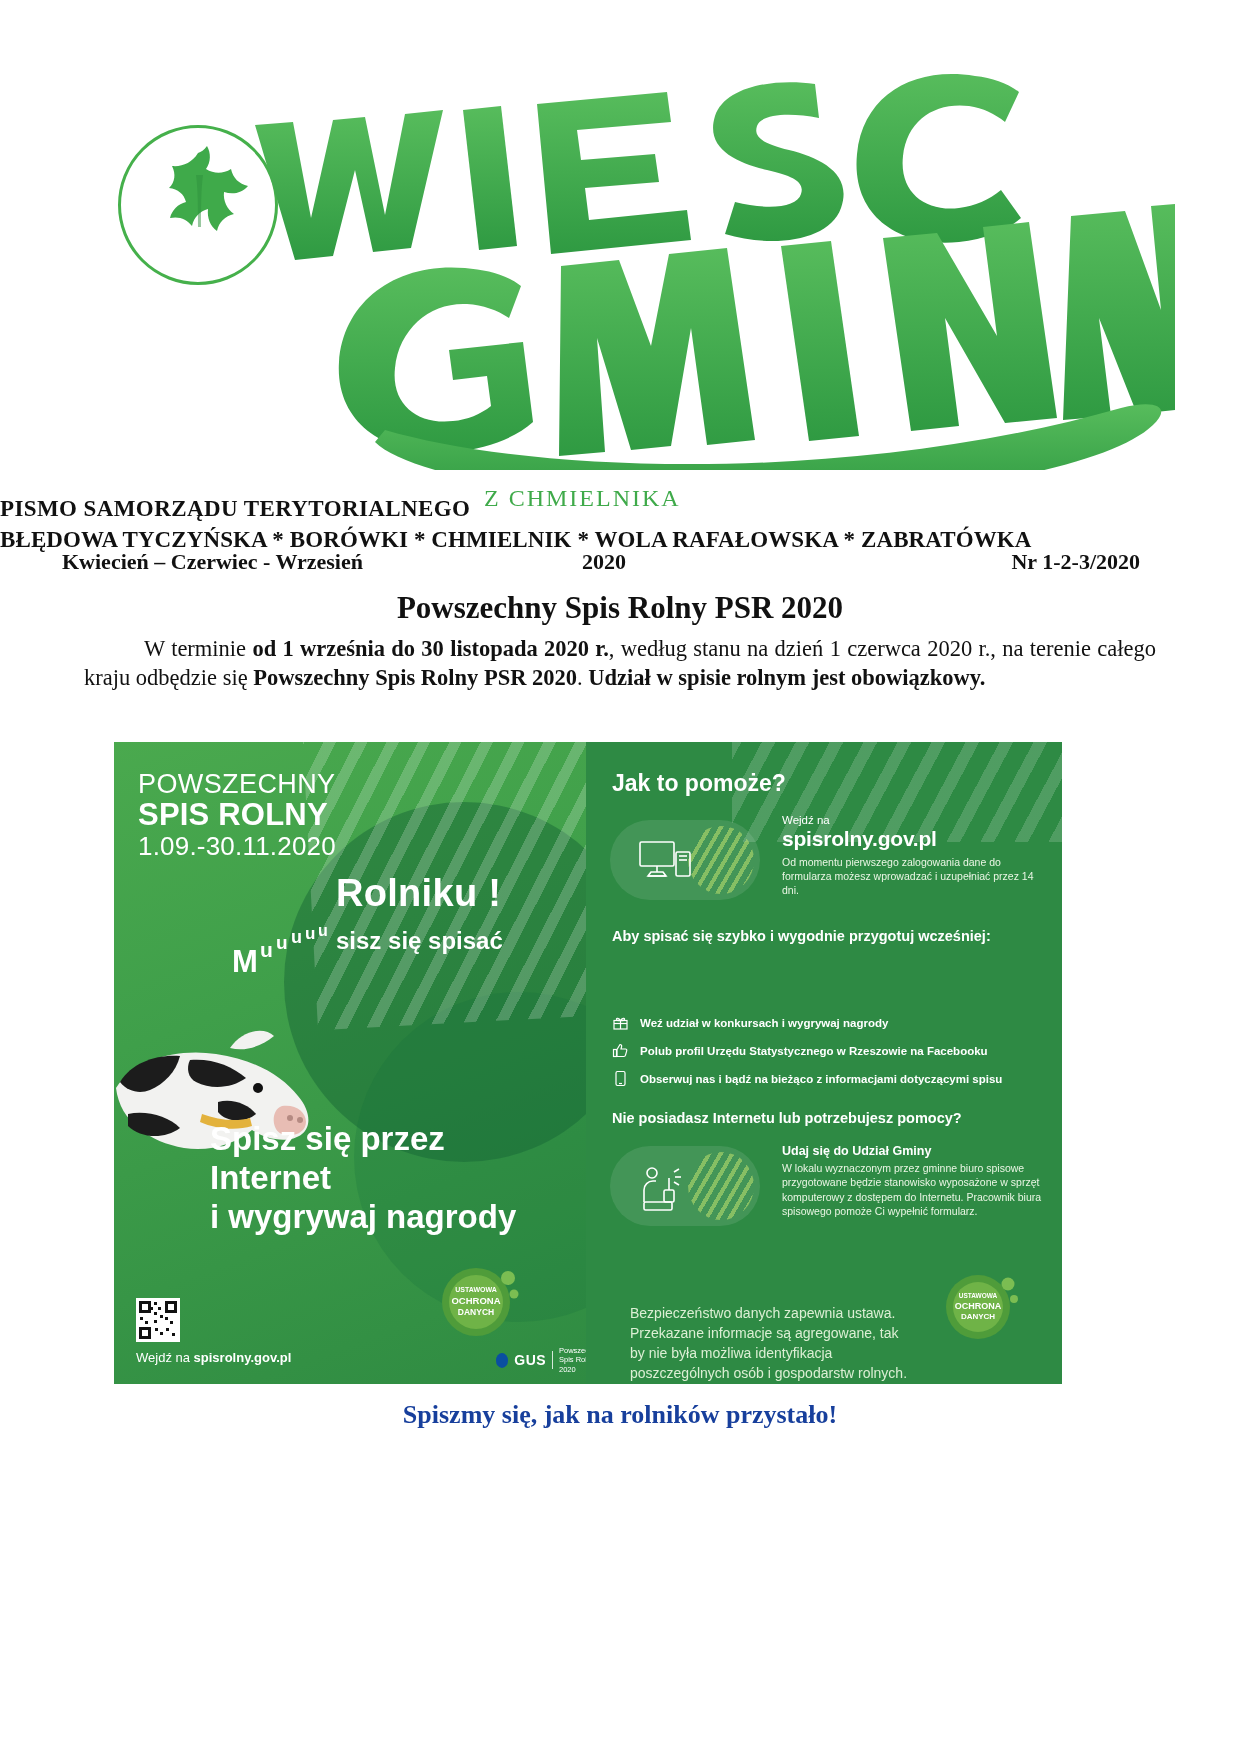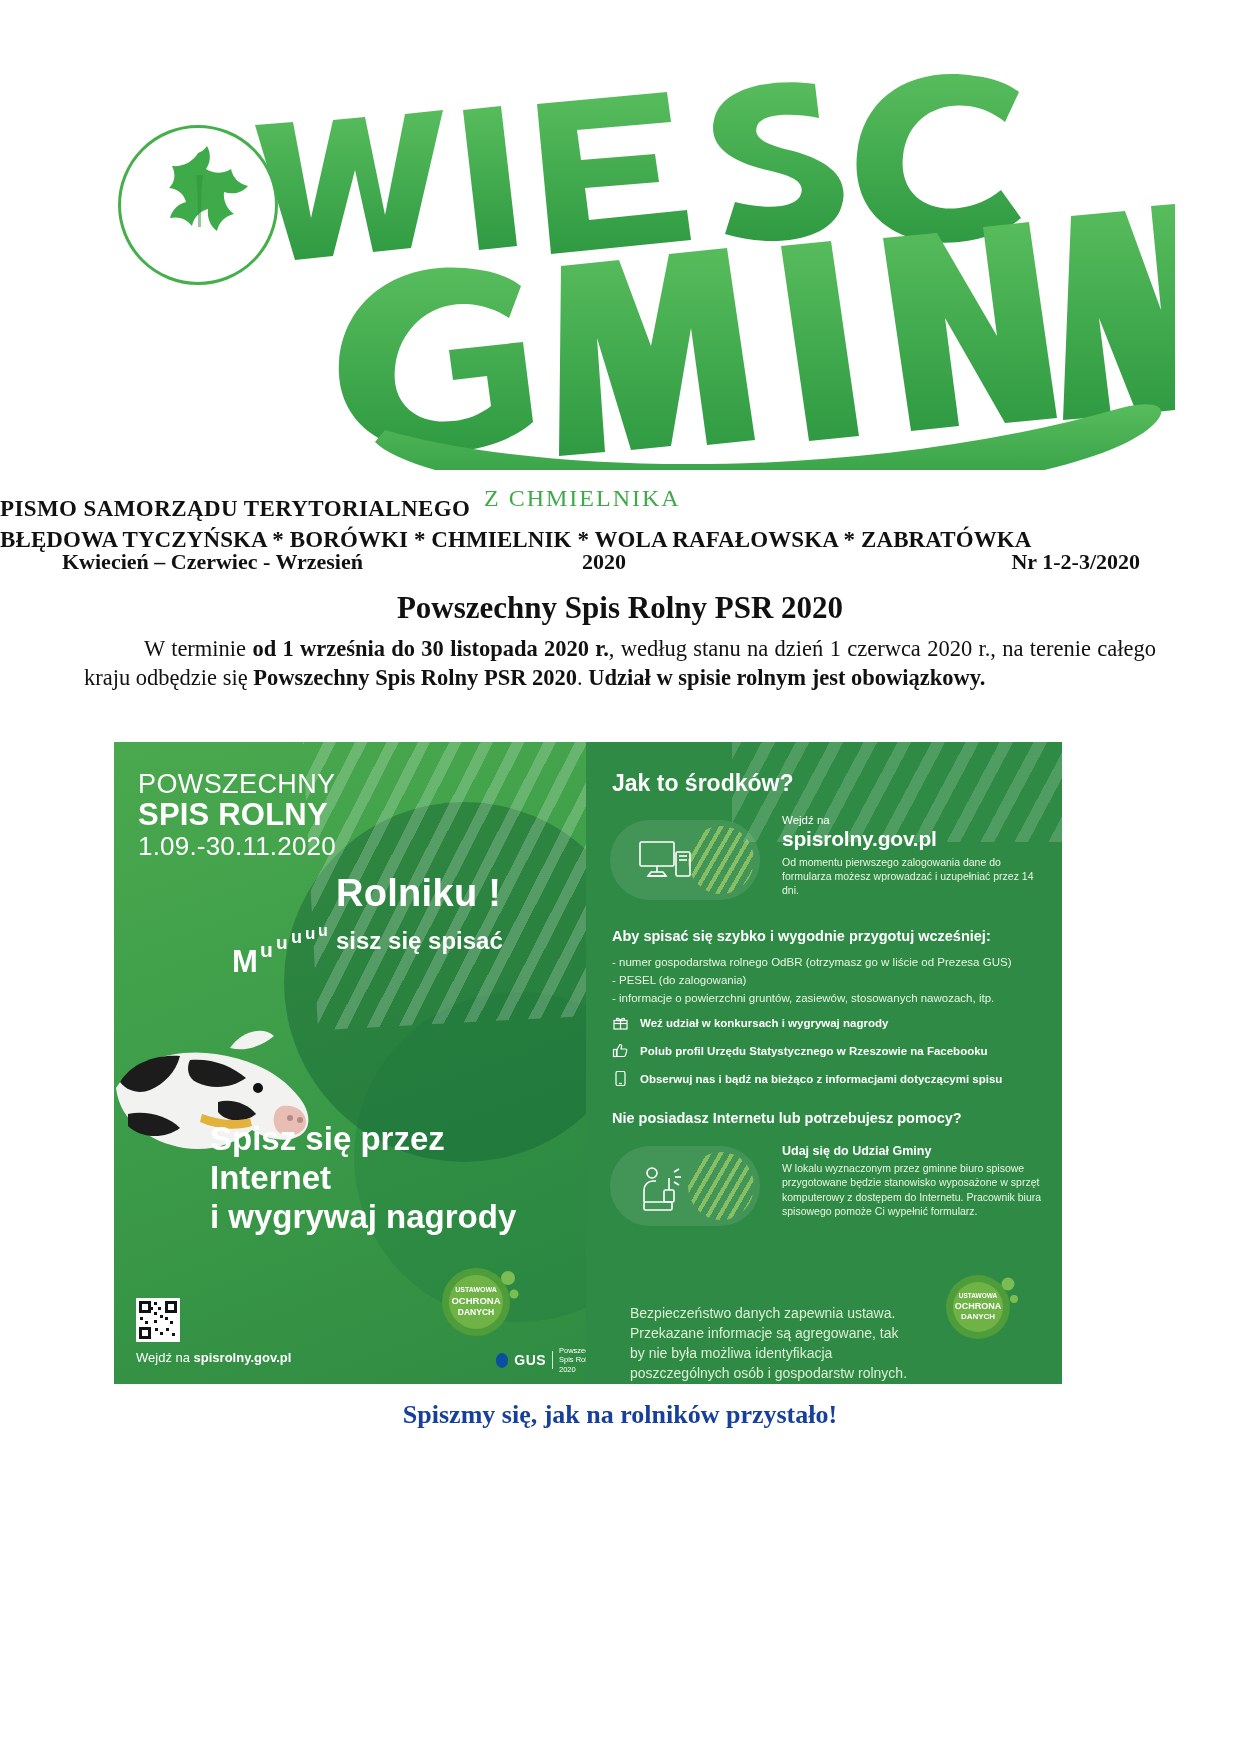--- a/index.html
+++ b/index.html
@@ -278,21 +278,21 @@
         <span class="sep"></span>
         <span class="sub">
           <div>Powszechny</div>
           <div>Spis Rolny 2020</div>
         </span>
       </div>
     </div>
 
     <div class="poster-r">
       <div class="pr-topstripes"></div>
-      <div class="pr-title">Jak to środków?</div>
+      <div class="pr-title">Jak to pomoże?</div>
 
       <div class="pr-band1">
         <div class="pr-pill">
           <div class="hatch"></div>
           <div class="pr-mon">
             <svg width="58" height="48" viewBox="0 0 58 48" fill="none" stroke="#ffffff" stroke-width="1.6">
               <rect x="2" y="4" width="34" height="24" rx="1.5"></rect>
               <path d="M19 28 v6"></path>
                 <path d="M10 38 h18"></path>
               <path d="M13 34 h12 l3 4 H10 Z"></path>
@@ -303,25 +303,20 @@
           </div>
         </div>
         <div class="pr-b1txt">
           <div class="w">Wejdź na</div>
           <div class="url">spisrolny.gov.pl</div>
           <div class="d">Od momentu pierwszego zalogowania dane do formularza możesz wprowadzać i uzupełniać przez 14 dni.</div>
         </div>
       </div>
 
       <div class="pr-h2">Aby spisać się szybko i wygodnie przygotuj wcześniej:</div>
-      <div class="pr-list">
-        <div>- numer gospodarstwa rolnego OdBR (otrzymasz go w liście od Prezesa GUS)</div>
-        <div>- PESEL (do zalogowania)</div>
-        <div>- informacje o powierzchni gruntów, zasiewów, stosowanych nawozach, itp.</div>
-      </div>
 
       <div class="pr-icons">
         <div class="row">
           <span class="ic">
             <svg width="17" height="17" viewBox="0 0 17 17" fill="none" stroke="#fff" stroke-width="1.2">
               <rect x="2" y="6.5" width="13" height="8.5"></rect>
                 <path d="M2 9.5 h13"></path>
                 <path d="M8.5 6.5 v8.5"></path>
               <path d="M8.5 6.5 C7 4 4 3.5 4.5 5.5 C5 7 8.5 6.5 8.5 6.5 Z"></path>
               <path d="M8.5 6.5 C10 4 13 3.5 12.5 5.5 C12 7 8.5 6.5 8.5 6.5 Z"></path>

